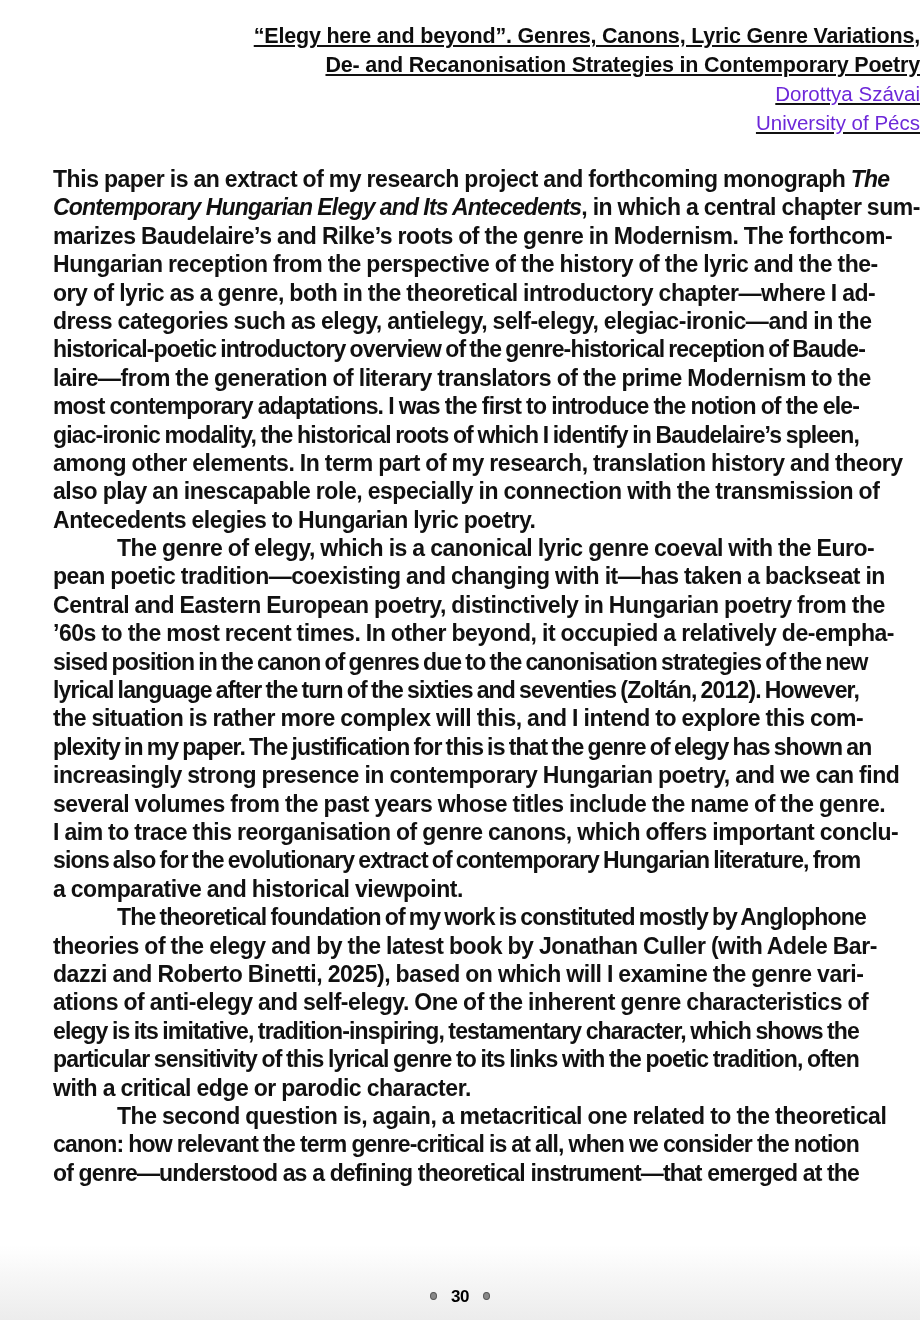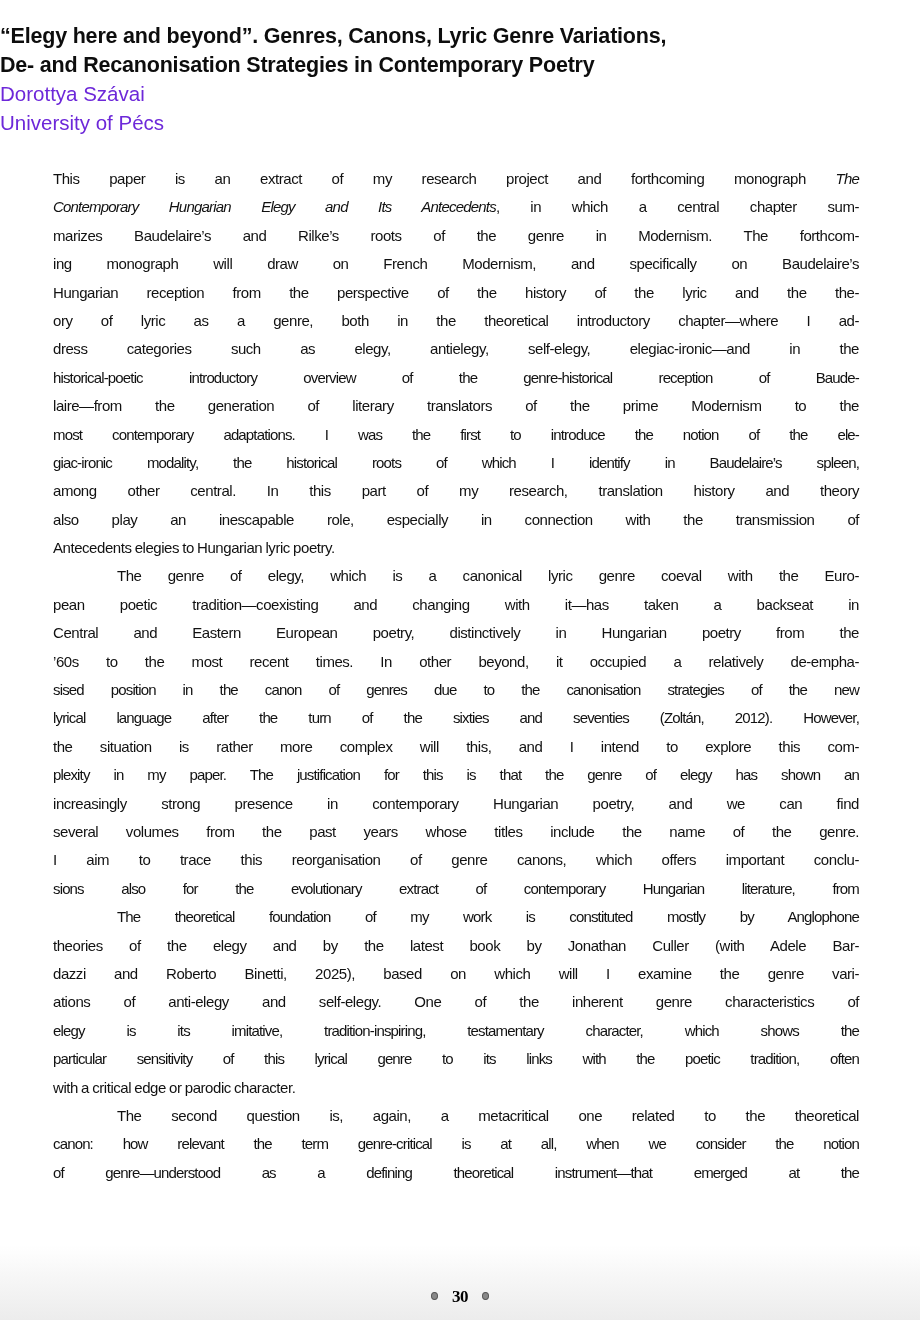--- a/index.html
+++ b/index.html
@@ -19,21 +19,22 @@
       position: absolute;
       left: 0; top: 0;
       width: 920px; height: 1320px;
       background: linear-gradient(to bottom, #ffffff 0px, #ffffff 1245px, #f7f7f7 1275px, #ececec 1320px);
     }
     .header {
       position: absolute;
       left: 0;
       top: 22px;
       width: 920px;
-      text-align: left;
+      text-align: right;
+      text-decoration: underline;
     }
     .title-line {
       font-weight: bold;
       font-size: 21.5px;
       line-height: 29px;
       letter-spacing: -0.2px;
       color: #0d0d0d;
       white-space: nowrap;
     }
     .author, .affiliation {
@@ -43,29 +44,30 @@
       white-space: nowrap;
     }
     .body-text {
       position: absolute;
       left: 53px;
       top: 165px;
       width: 806px;
     }
     .line {
       display: block;
-      font-size: 15px;
+      font-size: 23px;
       line-height: 28.4px;
       height: 28.4px;
       white-space: nowrap;
       text-align: justify;
       text-align-last: justify;
       letter-spacing: -0.45px;
       word-spacing: -0.5px;
       overflow: visible;
+      font-weight: bold;
     }
     .line.last {
       text-align-last: left;
     }
     .line.indent {
       padding-left: 64px;
     }
     .line.tight {
       letter-spacing: -0.85px;
       word-spacing: -1.5px;
@@ -78,21 +80,21 @@
       position: absolute;
       left: 0;
       top: 1285px;
       width: 920px;
       text-align: center;
       font-size: 17px;
       line-height: 24px;
     }
     .page-number {
       font-weight: 900;
-      font-family: Liberation Serif, serif;
+      font-family: Liberation Sans, sans-serif;
       font-size: 17px;
       color: #000;
       margin: 0 9px;
       letter-spacing: -0.5px;
     }
     .dot {
       display: inline-block;
       width: 5px;
       height: 6px;
       border: 1.5px solid #555;
@@ -114,46 +116,46 @@
   <div class="author">Dorottya Szávai</div>
   <div class="affiliation">University of Pécs</div>
 </div>
 
 <div class="body-text">
 
   <div>
     <span class="line"><span>This paper is an extract of my research project and forthcoming monograph </span><span class="it">The</span></span>
     <span class="line"><span class="it">Contemporary Hungarian Elegy and Its Antecedents</span><span>, in which a central chapter sum-</span></span>
     <span class="line">marizes Baudelaire’s and Rilke’s roots of the genre in Modernism. The forthcom-</span>
-    <span class="line">ing monograph will draw on French Modernism, and specifically on Baudelaire’s</span>
     <span class="line">Hungarian reception from the perspective of the history of the lyric and the the-</span>
     <span class="line">ory of lyric as a genre, both in the theoretical introductory chapter—where I ad-</span>
     <span class="line">dress categories such as elegy, antielegy, self-elegy, elegiac-ironic—and in the</span>
     <span class="line tight">historical-poetic introductory overview of the genre-historical reception of Baude-</span>
     <span class="line">laire—from the generation of literary translators of the prime Modernism to the</span>
     <span class="line tight">most contemporary adaptations. I was the first to introduce the notion of the ele-</span>
     <span class="line tight">giac-ironic modality, the historical roots of which I identify in Baudelaire’s spleen,</span>
-    <span class="line">among other central. In this part of my research, translation history and theory</span>
+    <span class="line">among other elements. In term part of my research, translation history and theory</span>
     <span class="line">also play an inescapable role, especially in connection with the transmission of</span>
     <span class="line last">Antecedents elegies to Hungarian lyric poetry.</span>
   </div>
 
   <div>
     <span class="line indent">The genre of elegy, which is a canonical lyric genre coeval with the Euro-</span>
     <span class="line">pean poetic tradition—coexisting and changing with it—has taken a backseat in</span>
     <span class="line">Central and Eastern European poetry, distinctively in Hungarian poetry from the</span>
     <span class="line">’60s to the most recent times. In other beyond, it occupied a relatively de-empha-</span>
     <span class="line tight">sised position in the canon of genres due to the canonisation strategies of the new</span>
     <span class="line tight">lyrical language after the turn of the sixties and seventies (Zoltán, 2012). However,</span>
     <span class="line">the situation is rather more complex will this, and I intend to explore this com-</span>
     <span class="line tight">plexity in my paper. The justification for this is that the genre of elegy has shown an</span>
     <span class="line">increasingly strong presence in contemporary Hungarian poetry, and we can find</span>
     <span class="line">several volumes from the past years whose titles include the name of the genre.</span>
     <span class="line">I aim to trace this reorganisation of genre canons, which offers important conclu-</span>
     <span class="line tight">sions also for the evolutionary extract of contemporary Hungarian literature, from</span>
+    <span class="line last">a comparative and historical viewpoint.</span>
   </div>
 
   <div>
     <span class="line indent tight">The theoretical foundation of my work is constituted mostly by Anglophone</span>
     <span class="line">theories of the elegy and by the latest book by Jonathan Culler (with Adele Bar-</span>
     <span class="line">dazzi and Roberto Binetti, 2025), based on which will I examine the genre vari-</span>
     <span class="line">ations of anti-elegy and self-elegy. One of the inherent genre characteristics of</span>
     <span class="line tight">elegy is its imitative, tradition-inspiring, testamentary character, which shows the</span>
     <span class="line tight">particular sensitivity of this lyrical genre to its links with the poetic tradition, often</span>
     <span class="line last">with a critical edge or parodic character.</span>

